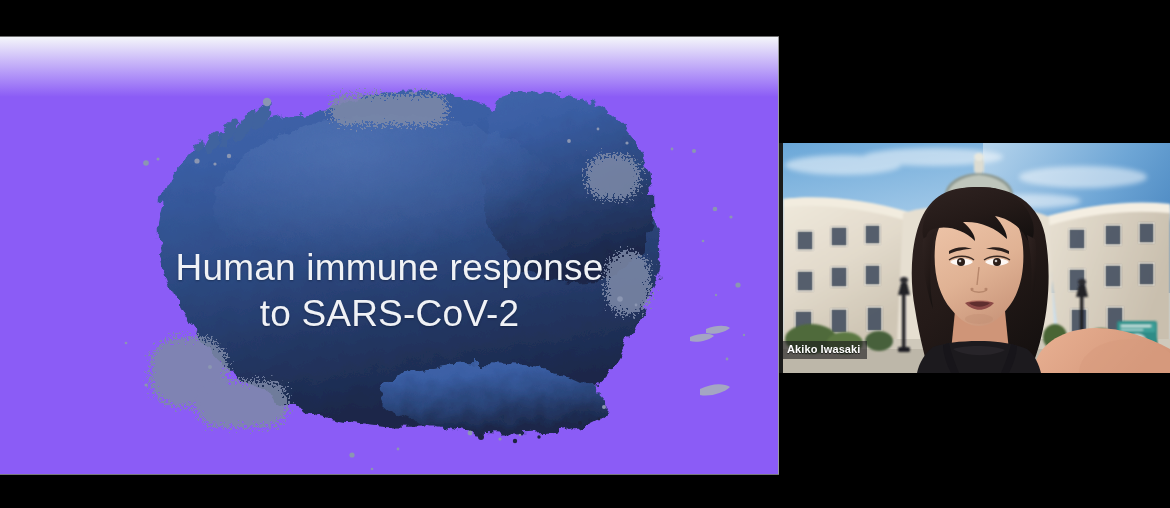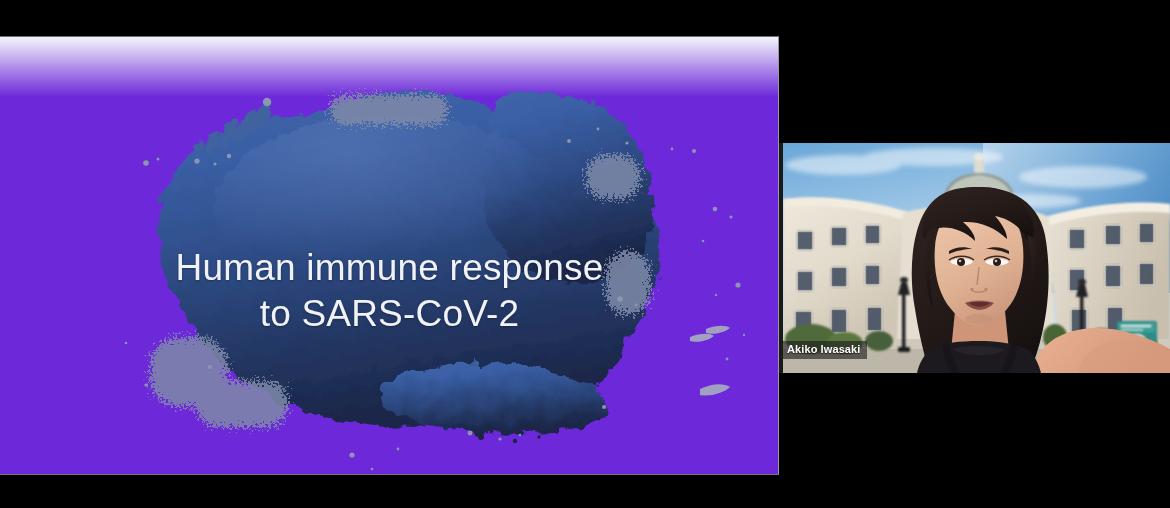--- a/index.html
+++ b/index.html
@@ -18,21 +18,21 @@
     overflow: hidden;
   }
 
   
   #slide {
     position: absolute;
     left: 0px;
     top: 37px;
     width: 779px;
     height: 437px;
-    background: #6d28d9;
+    background: #8b5cf6;
     overflow: hidden;
   }
 
   
   .slide-tint {
     position: absolute;
     left: 0; top: 0;
     width: 100%; height: 60px;
     background: linear-gradient(180deg, #f4f6fa 0%, rgba(253,253,254,0) 100%);
   }

